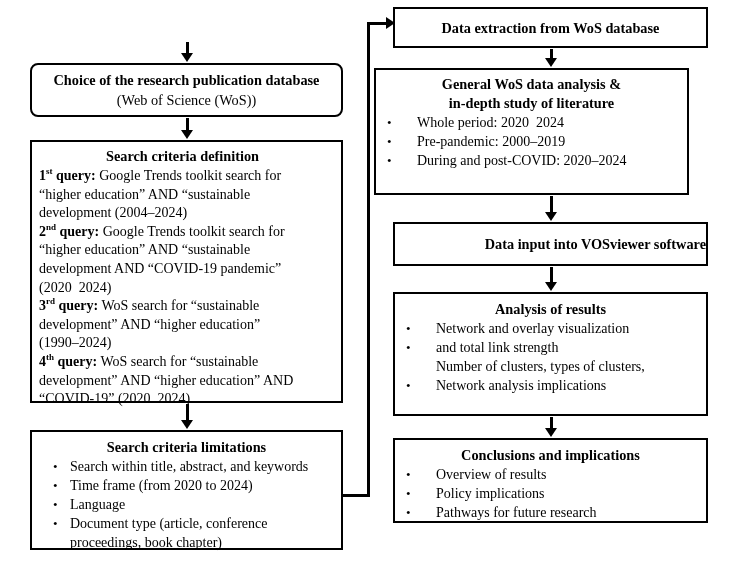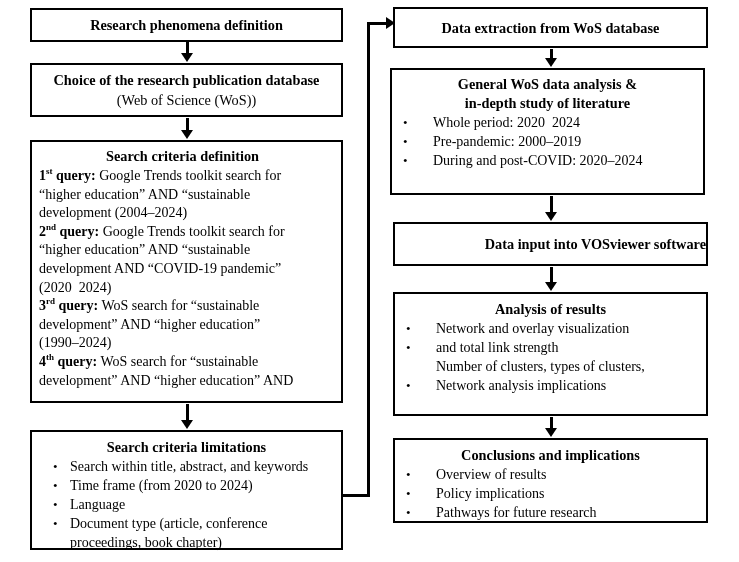--- a/index.html
+++ b/index.html
@@ -33,43 +33,41 @@
   .varrow .head{width:0;height:0;border-left:6px solid transparent;border-right:6px solid transparent;border-top:9px solid #000;}
   
   .seg{position:absolute;background:#000;}
   .tri-right{position:absolute;width:0;height:0;border-top:6px solid transparent;border-bottom:6px solid transparent;border-left:9px solid #000;}
 </style>
 </head>
 <body>
 
 <div class="canvas">
 
-  <div class="box vcenter" style="left:30px;top:8px;width:313px;height:34px;">
-    <div class="btitle">Research phenomena definition</div>
-  </div>
-
-  <div class="box vcenter" style="left:30px;top:63px;width:313px;height:54px;">
+
+  <div class="box vcenter" style="left:30px;top:63px;width:313px;height:54px;border-radius:8px;">
     <div class="btitle">Choice of the research publication database</div>
     <div class="bsub">(Web of Science (WoS))</div>
   </div>
 
   <div class="box l3" style="left:30px;top:140px;width:313px;height:263px;">
     <div class="btitle">Search criteria definition</div>
     <div class="qline"><b><span>1</span><sup>st</sup><span> query:</span></b><span> Google Trends toolkit search for</span></div>
     <div class="qline"><span>“higher education” AND “sustainable</span></div>
     <div class="qline"><span>development (2004–2024)</span></div>
     <div class="qline"><b><span>2</span><sup>nd</sup><span> query:</span></b><span> Google Trends toolkit search for</span></div>
     <div class="qline"><span>“higher education” AND “sustainable</span></div>
     <div class="qline"><span>development AND “COVID-19 pandemic”</span></div>
     <div class="qline"><span>(2020&nbsp; 2024)</span></div>
     <div class="qline"><b><span>3</span><sup>rd</sup><span> query:</span></b><span> WoS search for “sustainable</span></div>
     <div class="qline"><span>development” AND “higher education”</span></div>
     <div class="qline"><span>(1990–2024)</span></div>
     <div class="qline"><b><span>4</span><sup>th</sup><span> query:</span></b><span> WoS search for “sustainable</span></div>
     <div class="qline"><span>development” AND “higher education” AND</span></div>
+    <div class="qline"><span>“COVID-19” (2020&nbsp; 2024)</span></div>
   </div>
 
   <div class="box pbox lcol" style="left:30px;top:430px;width:313px;height:120px;">
     <div class="btitle">Search criteria limitations</div>
     <div class="brow">
       <span class="bdot"></span>
       <div class="btext">
         <div>Search within title, abstract, and keywords</div>
         <div></div>
       </div>
@@ -94,21 +92,21 @@
         <div>Document type (article, conference</div>
         <div>proceedings, book chapter)</div>
       </div>
     </div>
   </div>
 
   <div class="box vcenter" style="left:393px;top:7px;width:315px;height:41px;">
     <div class="btitle">Data extraction from WoS database</div>
   </div>
 
-  <div class="box pbox rcol" style="left:390px;top:68px;width:315px;height:127px;">
+  <div class="box pbox rcol" style="left:374px;top:68px;width:315px;height:127px;">
     <div class="btitle" style="line-height:19px;">General WoS data analysis &amp;</div>
     <div class="btitle" style="margin-top:0;line-height:19px;">in-depth study of literature</div>
     <div class="brow">
       <span class="bdot"></span>
       <div class="btext">
         <div>Whole period: 2020&nbsp; 2024</div>
       </div>
     </div>
     <div class="brow">
       <span class="bdot"></span>

